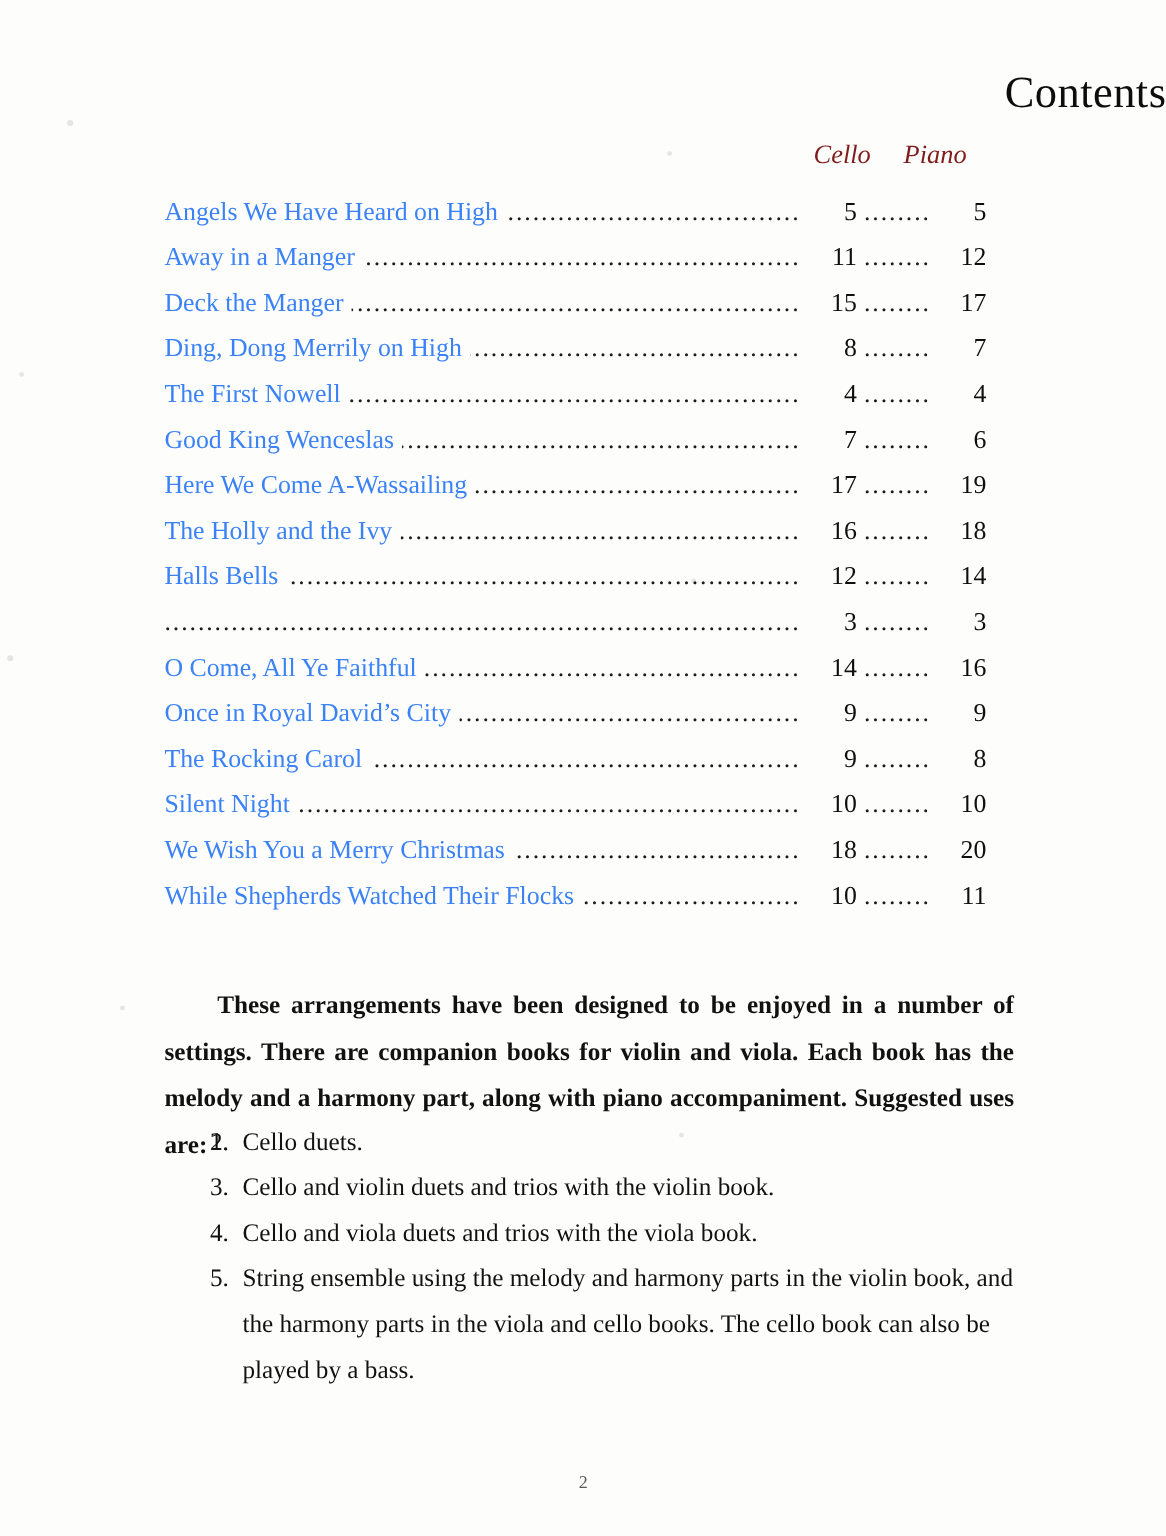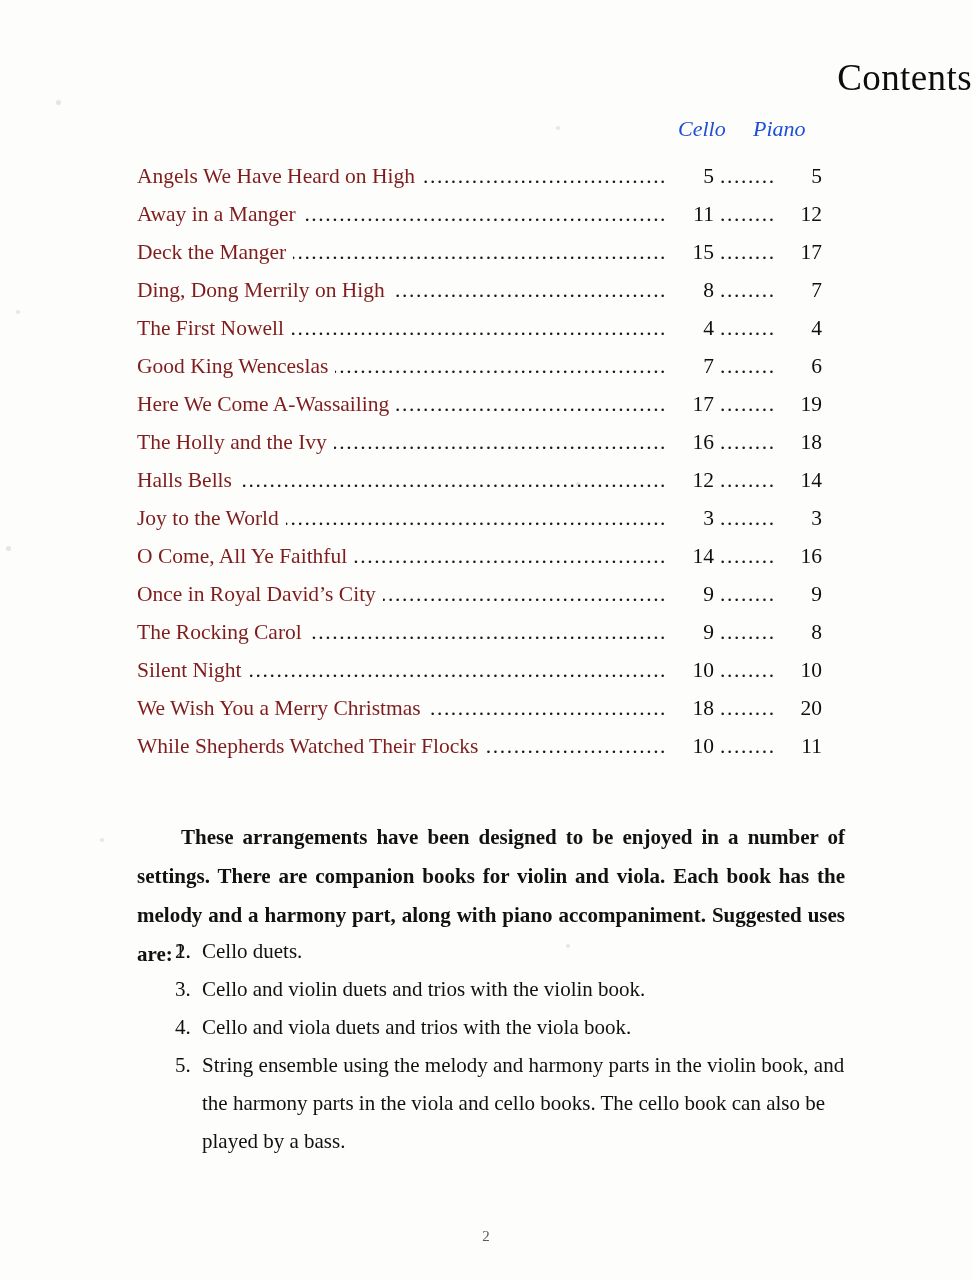--- a/index.html
+++ b/index.html
@@ -30,21 +30,21 @@
   
   .col-headers {
     position: relative;
     height: 30px;
     margin-top: 17px;
   }
   .col-head {
     position: absolute;
     font-style: italic;
     font-size: 22px;
-    color: #1d4ed8;
+    color: #7f1d1d;
     white-space: nowrap;
   }
   .col-head.cello { left: 678px; }
   .col-head.piano { left: 753px; }
 
   
   .toc {
     margin: 0;
     padding: 0;
     list-style: none;
@@ -55,21 +55,21 @@
     position: relative;
     height: 38px;
     font-size: 21.5px;
     line-height: 38px;
     white-space: nowrap;
   }
   .toc-title {
     position: absolute;
     left: 137px;
     top: 0;
-    color: #7f1d1d;
+    color: #3b82f6;
   }
   
   .leader-a, .leader-b {
     position: absolute;
     top: 0;
     overflow: hidden;
     color: #1a1a1a;
     letter-spacing: 1.6px;
     font-size: 21.5px;
   }
@@ -238,21 +238,20 @@
     <li class="toc-row">
       <span class="leader-a"><span class="dots">........................................................................................................................</span></span>
       <span class="leader-b"><span class="dots">........................................................................................................................</span></span>
       <span class="toc-title">Halls Bells</span>
       <span class="num cello">12</span>
       <span class="num piano">14</span>
     </li>
     <li class="toc-row">
       <span class="leader-a"><span class="dots">........................................................................................................................</span></span>
       <span class="leader-b"><span class="dots">........................................................................................................................</span></span>
-      <span class="toc-title">Joy to the World</span>
       <span class="num cello">3</span>
       <span class="num piano">3</span>
     </li>
     <li class="toc-row">
       <span class="leader-a"><span class="dots">........................................................................................................................</span></span>
       <span class="leader-b"><span class="dots">........................................................................................................................</span></span>
       <span class="toc-title">O Come, All Ye Faithful</span>
       <span class="num cello">14</span>
       <span class="num piano">16</span>
     </li>

